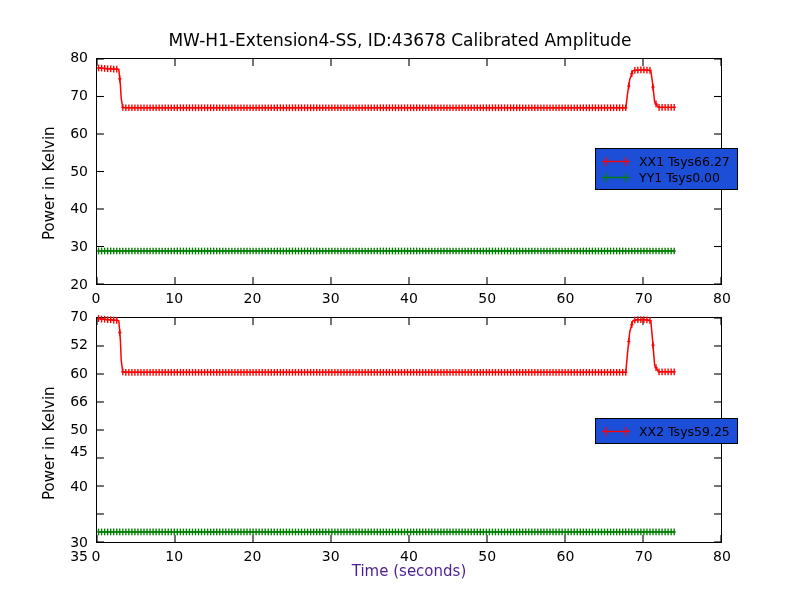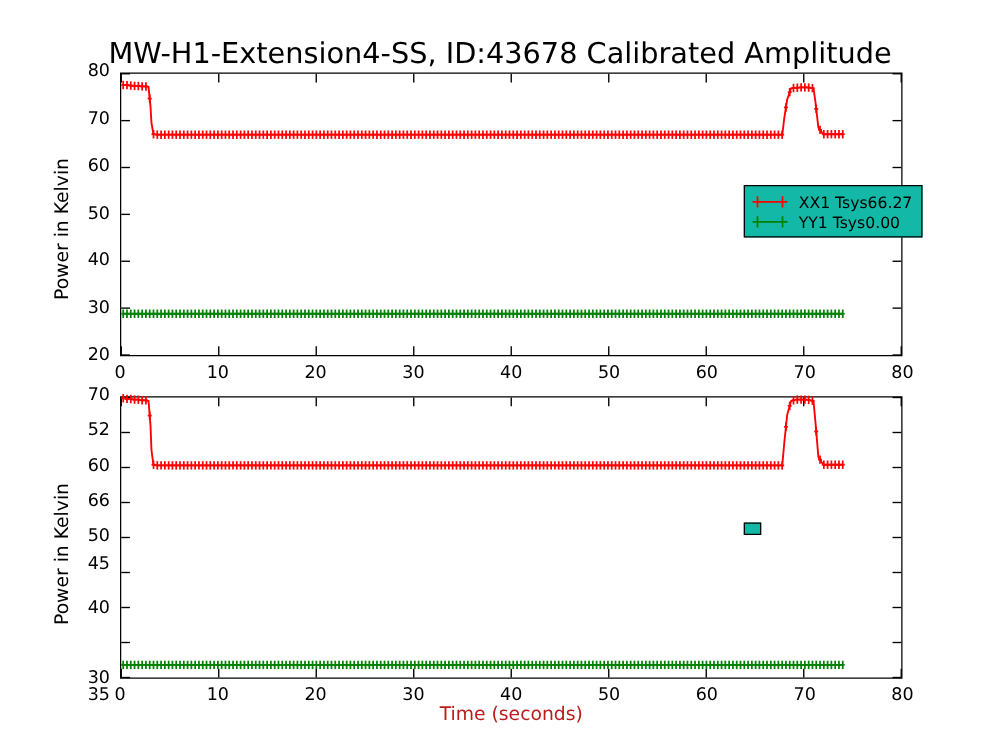--- a/index.html
+++ b/index.html
@@ -1,46 +1,46 @@
 <!DOCTYPE html>
 <html><head>
 <meta charset="utf-8">
 <style>
   html,body{margin:0;padding:0;}
   body{width:800px;height:600px;background:#ffffff;
        font-family:"DejaVu Sans",sans-serif;overflow:hidden;}
   #fig{position:relative;width:800px;height:600px;}
 
   .title{position:absolute;left:0;top:30px;width:800px;text-align:center;
-         font-size:23px;color:#000;}
+         font-size:17px;color:#000;}
 
   .axes{position:absolute;background:#fff;border:1.3px solid #000;box-sizing:border-box;}
   #ax1{left:96px;top:58px;width:626px;height:227px;}
   #ax2{left:96px;top:317px;width:626px;height:226px;}
 
   .svgfull{position:absolute;left:0;top:0;width:100%;height:100%;overflow:visible;}
 
   .ylabel{position:absolute;font-size:15px;color:#000;
           transform:rotate(-90deg);transform-origin:0 0;white-space:nowrap;}
   #yl1{left:40px;top:240px;}
   #yl2{left:40px;top:500px;}
 
-  .xlabel{position:absolute;font-size:15px;color:#b91c1c;text-align:center;
+  .xlabel{position:absolute;font-size:15px;color:#4c1d95;text-align:center;
           width:626px;left:96px;}
   #xl2{top:562px;}
 
   .ytick{position:absolute;font-size:14px;color:#000;text-align:right;
          width:40px;right:0;white-space:nowrap;}
   .xtick{position:absolute;font-size:14px;color:#000;text-align:center;
          width:40px;white-space:nowrap;}
 
   .tickwrap{position:absolute;left:0;top:0;width:800px;height:600px;
             pointer-events:none;}
 
-  .legend{position:absolute;border:1.1px solid #000;background:#14b8a6;
+  .legend{position:absolute;border:1.1px solid #000;background:#1d4ed8;
           padding:4px 7px 4px 5px;box-sizing:border-box;}
   #lg1{left:595px;top:148px;}
   #lg2{left:595px;top:418px;}
   .lgrow{display:flex;align-items:center;height:16px;}
   .lgkey{width:30px;height:11px;margin-right:8px;flex:0 0 auto;}
   .lgtxt{font-size:12.5px;color:#000;white-space:nowrap;}
 </style>
 </head>
 <body>
 
@@ -1721,15 +1721,23 @@
       <svg class="lgkey" viewBox="0 0 30 11">
         <line x1="1" y1="5.5" x2="29" y2="5.5" stroke="#008000" stroke-width="1.4"></line>
         <line x1="5" y1="1" x2="5" y2="10" stroke="#008000" stroke-width="1.4"></line>
         <line x1="25" y1="1" x2="25" y2="10" stroke="#008000" stroke-width="1.4"></line>
       </svg>
       <span class="lgtxt">YY1 Tsys0.00</span>
     </div>
   </div>
 
   <div class="legend" id="lg2">
+    <div class="lgrow">
+      <svg class="lgkey" viewBox="0 0 30 11">
+        <line x1="1" y1="5.5" x2="29" y2="5.5" stroke="#ff0000" stroke-width="1.4"></line>
+        <line x1="5" y1="1" x2="5" y2="10" stroke="#ff0000" stroke-width="1.4"></line>
+        <line x1="25" y1="1" x2="25" y2="10" stroke="#ff0000" stroke-width="1.4"></line>
+      </svg>
+      <span class="lgtxt">XX2 Tsys59.25</span>
+    </div>
   </div>
 
 </div>
 
 </body></html>

